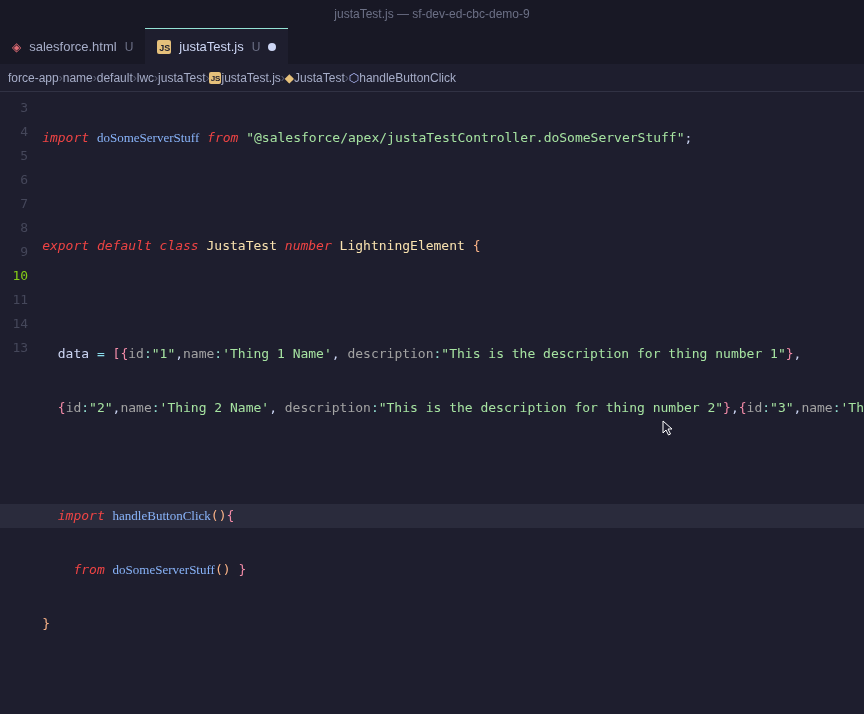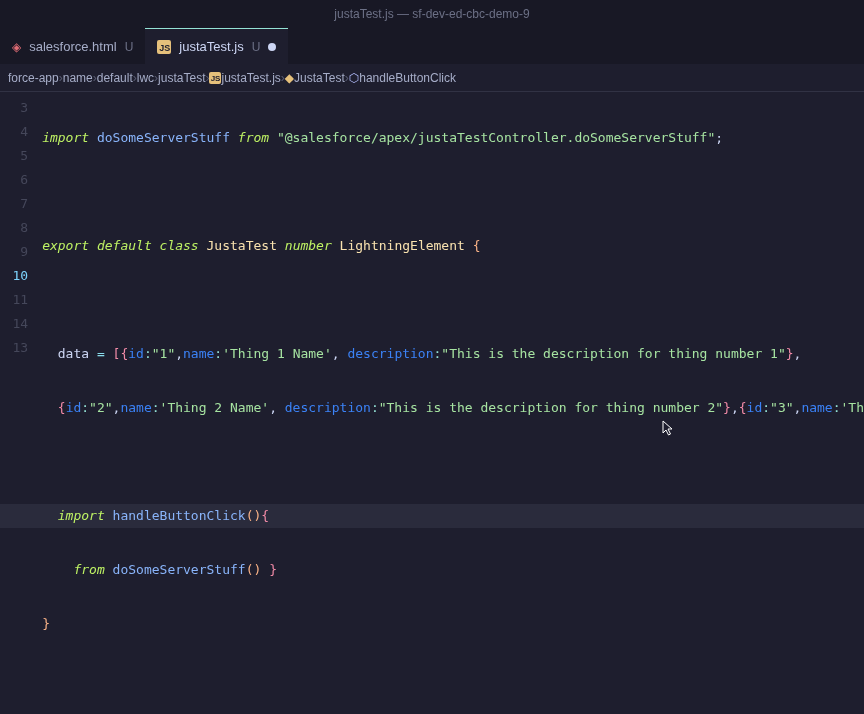--- a/index.html
+++ b/index.html
@@ -95,21 +95,21 @@
 }
 .gutter {
   width: 56px;
   text-align: right;
   padding-right: 14px;
   color: #45475a;
   user-select: none;
   padding-top: 4px;
 }
 .gutter .ln { height: 24px; line-height: 24px; font-size: 13px; }
-.gutter .ln.current { color: #7dd3fc; }
+.gutter .ln.current { color: #84cc16; }
 .code {
   flex: 1;
   padding-top: 4px;
   white-space: pre;
   position: relative;
 }
 .code .line { height: 24px; line-height: 24px; font-size: 13px; position: relative; }
 .code .line.hl {
   background: #2a2b3c;
 }
@@ -117,25 +117,25 @@
   content: '';
   position: absolute;
   left: -56px;
   right: 0;
   top: 0;
   bottom: 0;
   background: #2a2b3c;
   z-index: -1;
 }
 
-.kw { color: #bef264; font-style: italic; }
-.fn { color: #89b4fa; }
+.kw { color: #ef4444; font-style: italic; }
+.fn { color: #89b4fa; font-family: Liberation Serif, serif; }
 .cls { color: #f9e2af; }
 .str { color: #a6e3a1; }
-.prop { color: #3b82f6; }
+.prop { color: #a3a3a3; }
 .punc { color: #94e2d5; }
 .op { color: #89dceb; }
 .paren { color: #fab387; }
 .brace1 { color: #fab387; }
 .brace2 { color: #f38ba8; }
 .white { color: #cdd6f4; }
 
 .cursor-ptr {
   position: absolute;
   top: 328px;

